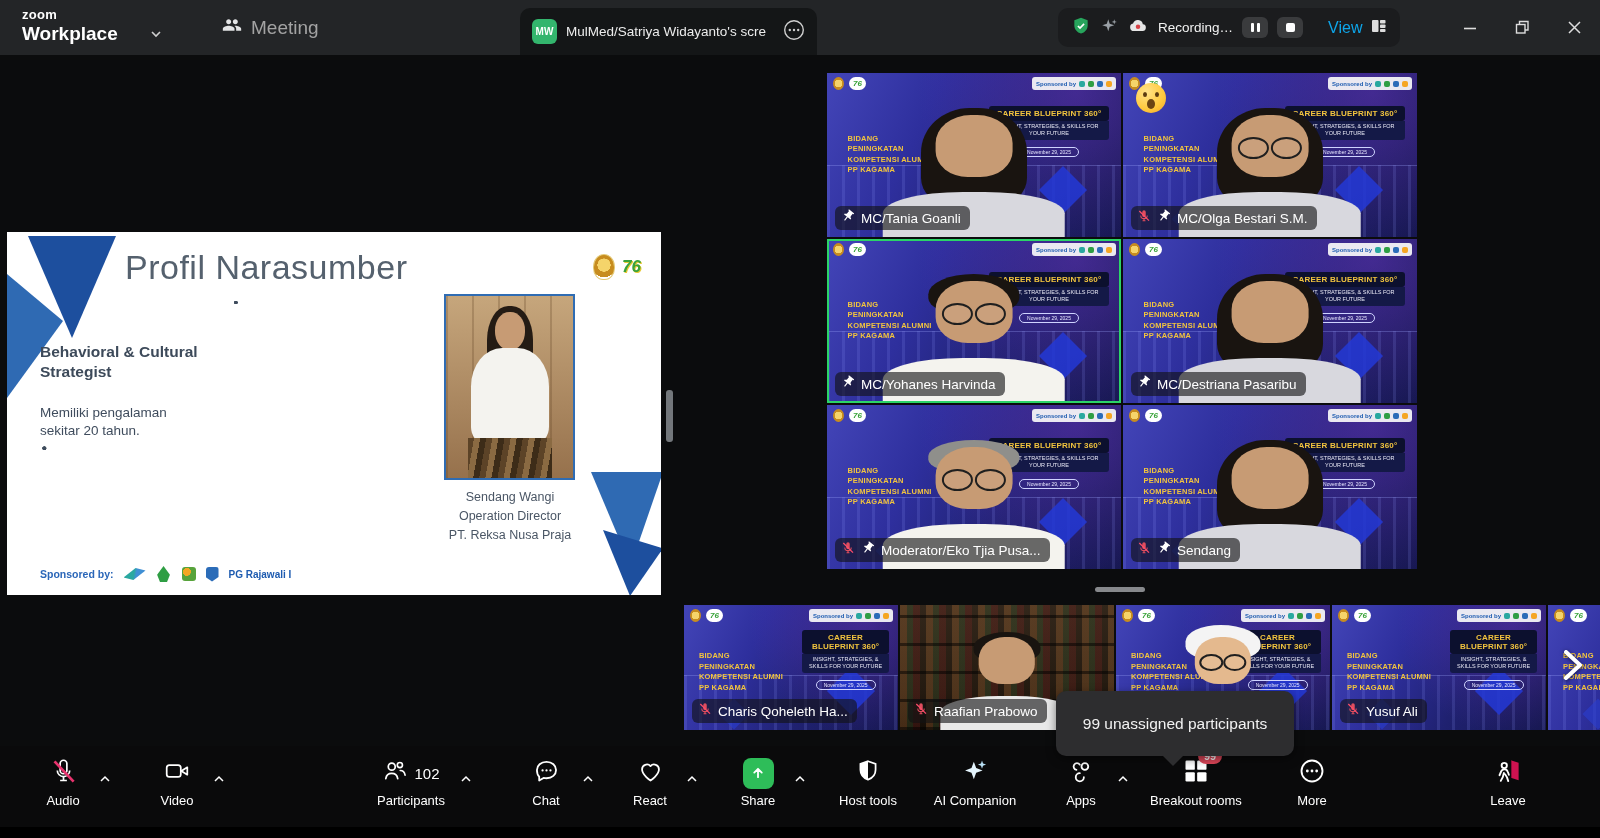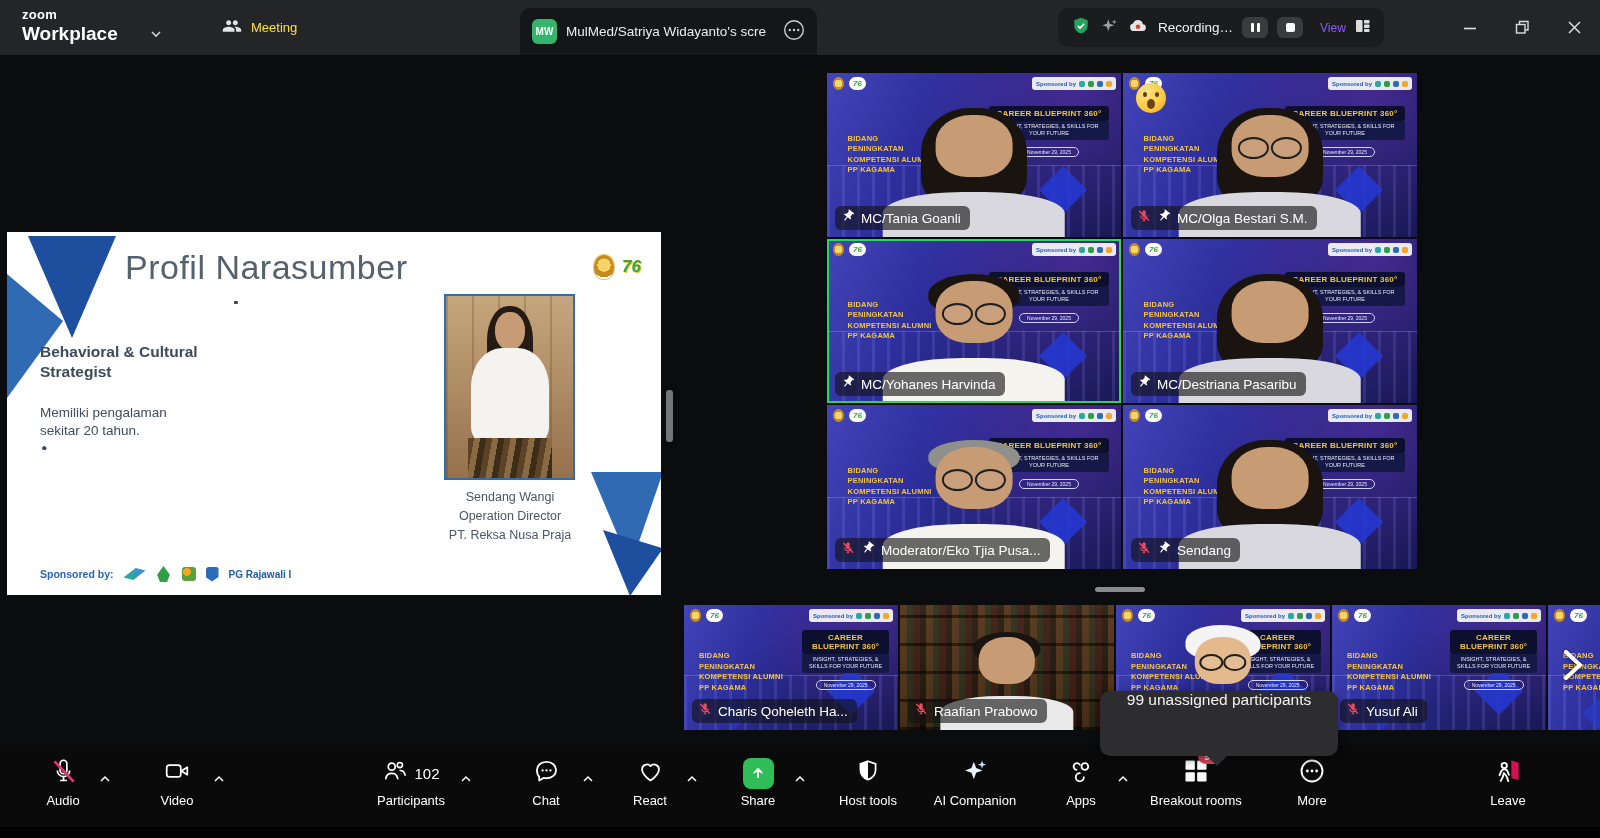--- a/index.html
+++ b/index.html
@@ -7,33 +7,33 @@
   .app{position:relative;width:1600px;height:827px;overflow:hidden;background:#0b0c0d;
        font-family:"Liberation Sans",sans-serif;color:#fff}
 
   
   .titlebar{position:absolute;top:0;left:0;width:100%;height:55px;background:#232527}
   .zoom-logo{position:absolute;left:22px;top:8px;line-height:1}
   .zoom-logo .z1{font-size:13px;font-weight:bold;color:#fff;letter-spacing:.3px}
   .zoom-logo .z2{font-size:19px;font-weight:bold;color:#fff;margin-top:3px}
   .logo-caret{position:absolute;left:150px;top:24px}
   .meeting-tab{position:absolute;left:208px;top:0;height:55px;display:flex;align-items:center;gap:9px;padding:0 14px}
-  .meeting-tab span{font-size:13px;color:#fde047}
+  .meeting-tab span{font-size:19px;color:#a3a3a3}
   .screen-tab{position:absolute;left:520px;top:8px;width:297px;height:47px;background:#141617;
               border-radius:10px 10px 0 0;display:flex;align-items:center;padding:0 12px;gap:9px}
   .mw-avatar{width:25px;height:25px;border-radius:6px;background:#33b56d;display:flex;align-items:center;justify-content:center;
              font-size:10px;font-weight:bold;color:#fff;flex:0 0 auto}
   .screen-tab .tab-label{font-size:13.5px;color:#ececec;white-space:nowrap;overflow:hidden;flex:1}
   .status-pill{position:absolute;left:1058px;top:8px;height:39px;background:#1b1c1e;border-radius:10px;
                display:flex;align-items:center;gap:9px;padding:0 13px}
   .rec-label{font-size:13.5px;color:#f2f2f2}
   .mini-btn{width:26px;height:21px;background:#3a3b3d;border-radius:6px;display:flex;align-items:center;justify-content:center;gap:3px}
   .mini-btn .bar{width:3px;height:9px;background:#fff;border-radius:1px}
   .mini-btn .sq{width:9px;height:9px;background:#fff;border-radius:2px}
-  .view-label{font-size:12px;color:#8b5cf6;margin-left:8px}
+  .view-label{font-size:16px;color:#0ea5e9;margin-left:16px}
   .win-controls{position:absolute;right:0;top:0;height:55px;display:flex;align-items:center}
   .win-btn{width:52px;height:55px;display:flex;align-items:center;justify-content:center}
 
   
   .slide{position:absolute;left:7px;top:232px;width:654px;height:363px;background:#fff;overflow:hidden;color:#3f4c5d}
   .tri{position:absolute}
   .tri-a{left:21px;top:4px;width:88px;height:102px;background:#1d4f9e;clip-path:polygon(0 0,100% 0,50% 100%)}
   .tri-b{left:0;top:42px;width:56px;height:124px;background:#2f6ab3;clip-path:polygon(0 0,100% 38%,0 100%)}
   .tri-c{left:584px;top:240px;width:72px;height:94px;background:#2f6ab3;clip-path:polygon(0 0,100% 0,55% 100%)}
   .tri-d{left:596px;top:298px;width:60px;height:66px;background:#1d4f9e;clip-path:polygon(0 0,100% 28%,45% 100%)}
@@ -128,22 +128,22 @@
   
   .name-pill{position:absolute;left:8px;bottom:7px;display:flex;align-items:center;gap:6px;z-index:7;
              background:rgba(18,18,20,.62);border-radius:6px;padding:3px 9px 3px 6px;max-width:88%}
   .name-pill .nm{font-size:13.5px;color:#fff;white-space:nowrap;overflow:hidden;text-overflow:ellipsis}
   .name-pill svg{flex:0 0 auto}
   .h-handle{position:absolute;left:1095px;top:587px;width:50px;height:5px;background:#87898c;border-radius:2.5px}
   .next-btn{position:absolute;left:1556px;top:645px;width:34px;height:40px;z-index:9;display:flex;align-items:center;justify-content:center;
             filter:drop-shadow(0 1px 2px rgba(0,0,0,.6));cursor:pointer}
 
   
-  .tooltip{position:absolute;left:1100px;top:691px;width:238px;height:65px;background:#2d2d2f;border-radius:10px;z-index:20;
-           display:flex;justify-content:center;box-shadow:0 3px 10px rgba(0,0,0,.5)}
+  .tooltip{position:absolute;left:1056px;top:691px;width:238px;height:65px;background:#2d2d2f;border-radius:10px;z-index:20;
+           display:flex;align-items:center;justify-content:center;box-shadow:0 3px 10px rgba(0,0,0,.5)}
   .tooltip span{font-size:15.5px;color:#f2f2f2}
   .tooltip:after{content:"";position:absolute;bottom:-10px;left:106px;border:11px solid transparent;border-bottom:none;border-top:11px solid #2d2d2f}
 
   
   .toolbar{position:absolute;left:0;bottom:0;width:100%;height:81px;background:#0a0a0b}
   .tb-item{position:absolute;top:9px;width:104px;transform:translateX(-50%);text-align:center;cursor:pointer}
   .tb-item .icon-row{height:36px;display:flex;align-items:center;justify-content:center;gap:6px;position:relative}
   .tb-item .lbl{font-size:13px;color:#fff;margin-top:2px;white-space:nowrap}
   .tb-item .cnt{font-size:15px;color:#fff}
   .caret{position:absolute;right:4px;top:14px}

